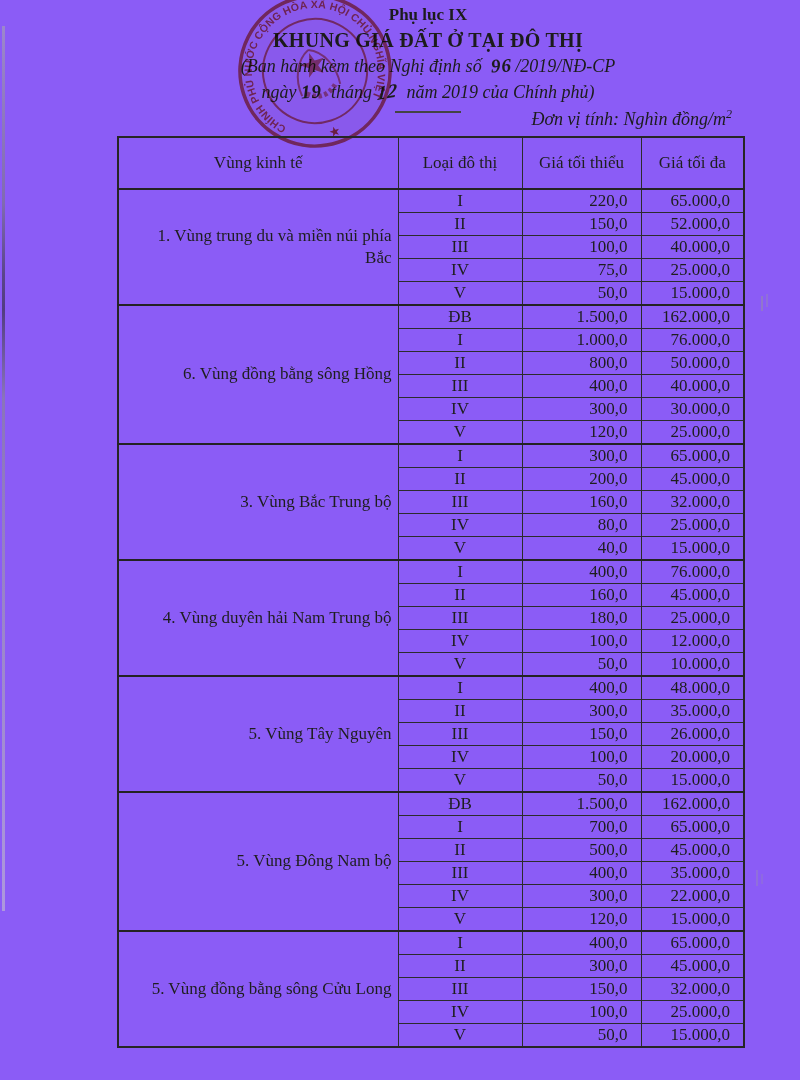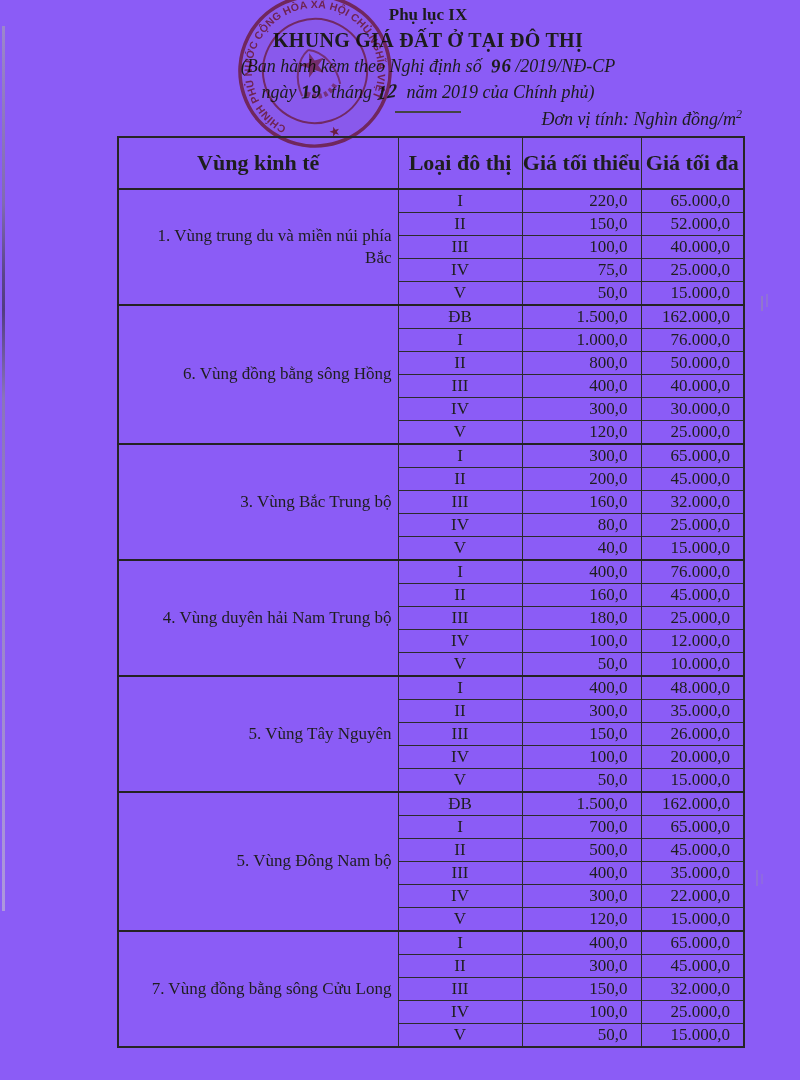--- a/index.html
+++ b/index.html
@@ -23,21 +23,21 @@
   .hw{
     display:inline-block;font-style:italic;font-weight:bold;
     font-size:1.06em;letter-spacing:1px;transform:rotate(-3deg);
   }
   .hw-month{transform:rotate(-10deg) skewX(-14deg);}
   .header-divider{
     width:66px;height:0;border-top:2px solid #444;
     margin:7px auto 0 auto;
   }
   .unit-note{
-    position:absolute; top:107px; right:58px;
+    position:absolute; top:107px; right:68px;
     font-size:18px; font-style:italic;
   }
   .unit-note sup{font-size:12px;}
   
   .stamp{
     position:absolute; left:234px; top:-10px;
     width:162px; height:162px;
     mix-blend-mode:multiply; opacity:.93;
     pointer-events:none;
   }
@@ -46,21 +46,21 @@
     position:absolute; top:136px; left:117px;
     border-collapse:collapse; table-layout:fixed;
     font-size:17px; color:#1e1e1e;
     border:2.2px solid #262626;
   }
   .price-table th,.price-table td{
     border:1.5px solid #2c2c2c;
     padding:0; vertical-align:middle;
   }
   .price-table thead th{
-    height:50px; font-size:22px; font-weight:bold;
+    height:50px; font-size:17px; font-weight:normal;
     text-align:center; border-bottom:2.2px solid #232323;margin-left:7px;
   }
   .price-table tbody tr{height:23.2px;}
   tr.region-first td{border-top:2.2px solid #232323;}
   td.region-cell{
     text-align:right; padding:2px 6px 2px 8px; line-height:1.3;
     font-size:17px;
   }
   td.type-cell{text-align:center;}
   td.min-cell,td.max-cell{text-align:right;padding-right:13px;}
@@ -284,21 +284,21 @@
           <td class="type-cell">IV</td>
           <td class="min-cell">300,0</td>
           <td class="max-cell">22.000,0</td>
         </tr>
         <tr>
           <td class="type-cell">V</td>
           <td class="min-cell">120,0</td>
           <td class="max-cell">15.000,0</td>
         </tr>
         <tr class="region-first">
-          <td class="region-cell" rowspan="5">7. Vùng đồng bằng sông Cửu Long</td>
+          <td class="region-cell" rowspan="5">5. Vùng đồng bằng sông Cửu Long</td>
           <td class="type-cell">I</td>
           <td class="min-cell">400,0</td>
           <td class="max-cell">65.000,0</td>
         </tr>
         <tr>
           <td class="type-cell">II</td>
           <td class="min-cell">300,0</td>
           <td class="max-cell">45.000,0</td>
         </tr>
         <tr>

